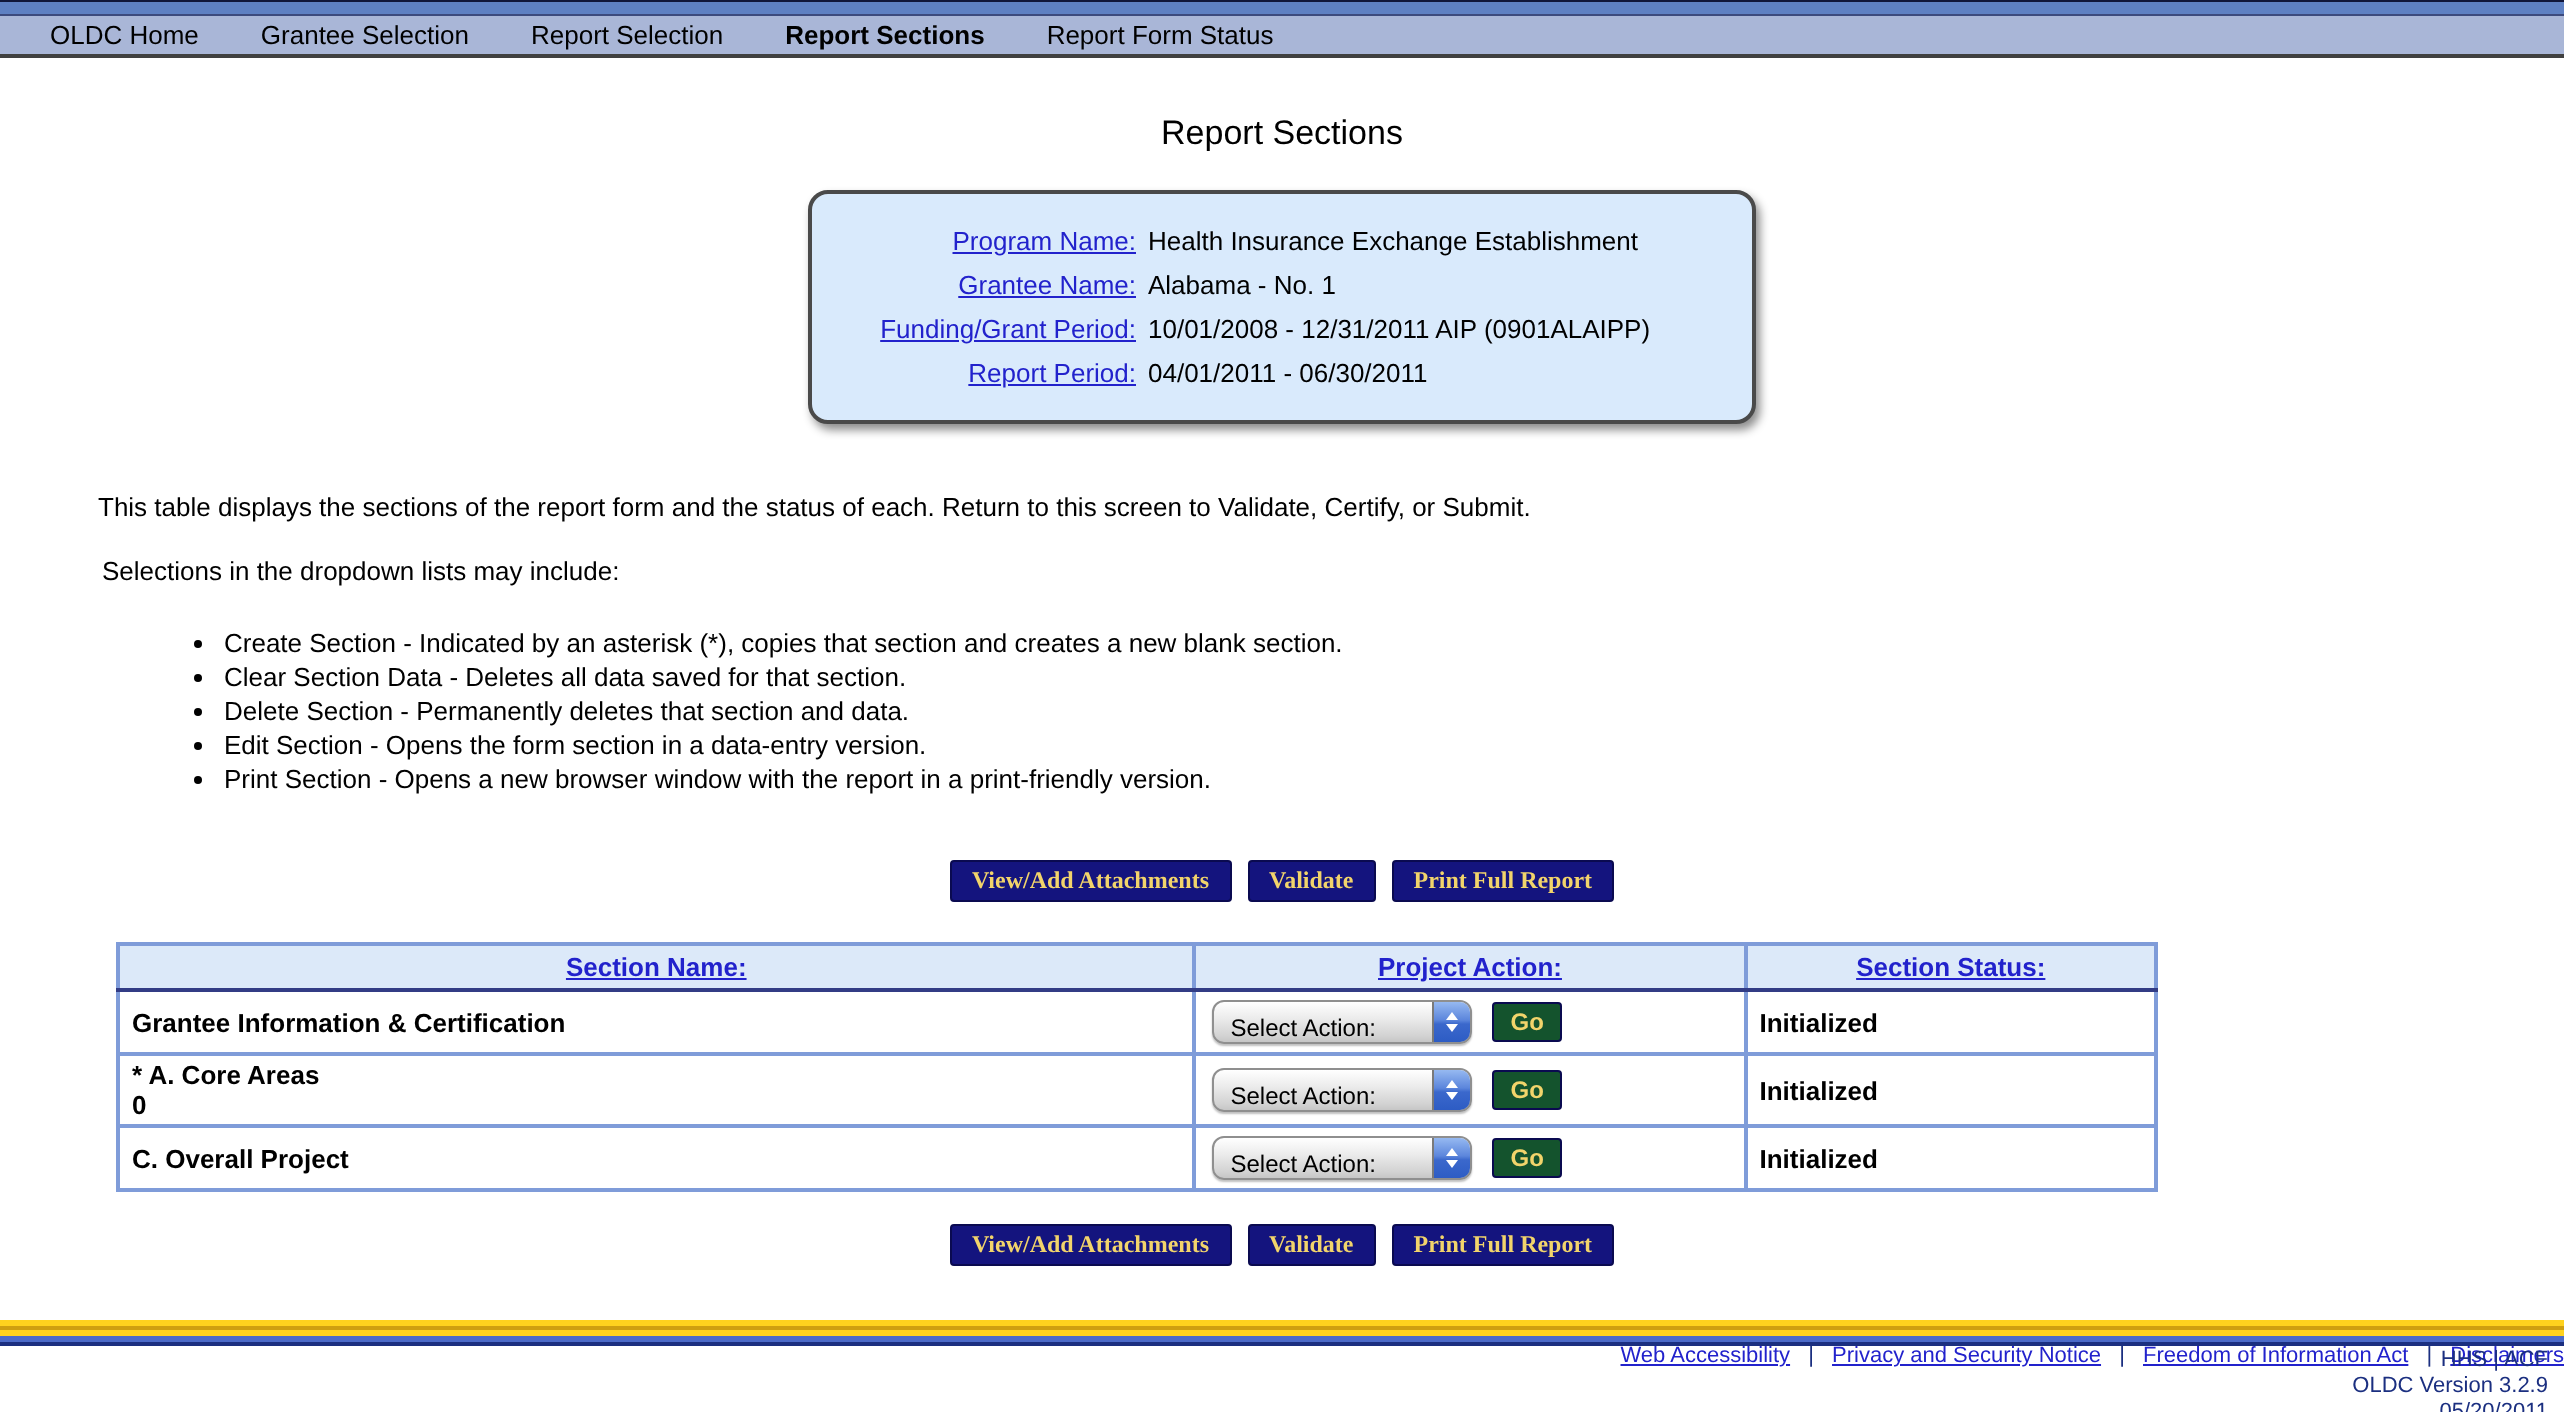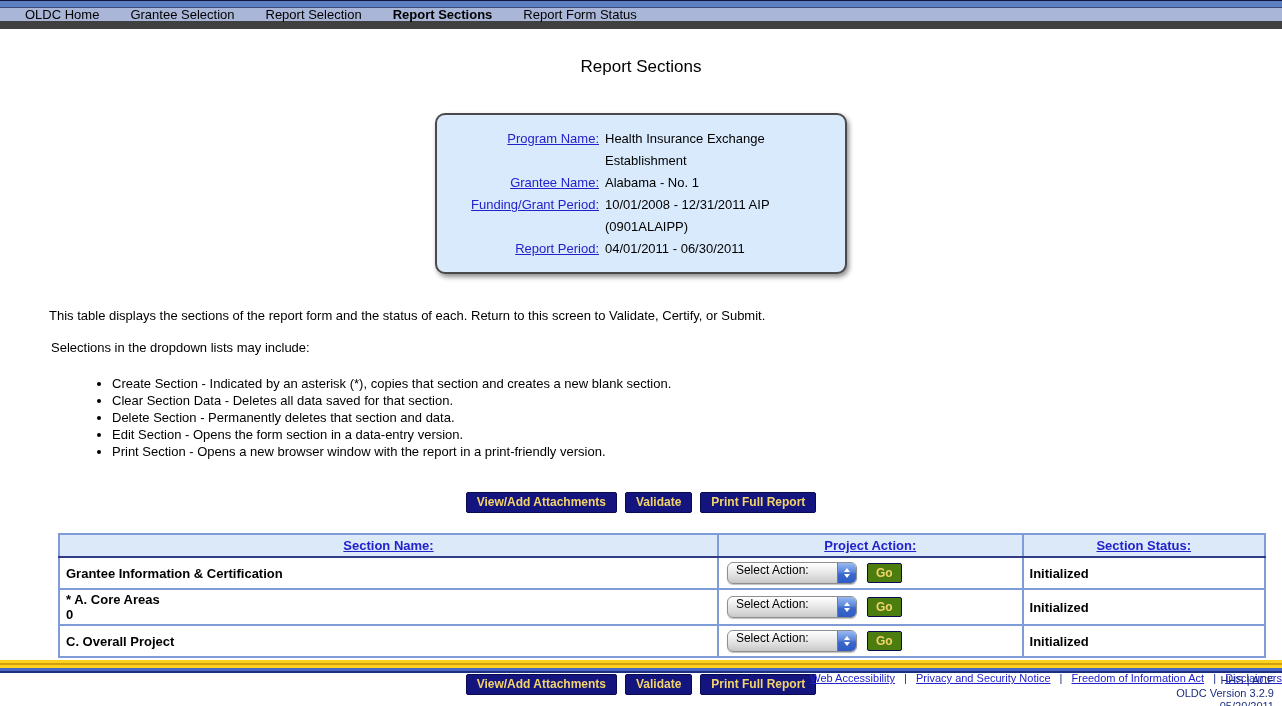--- a/index.html
+++ b/index.html
@@ -6,32 +6,32 @@
   html,body { margin:0; padding:0; }
   body {
     width:1282px; height:706px; overflow:hidden; position:relative;
     background:#ffffff; font-family:"Liberation Sans", sans-serif; color:#000;
   }
 
   
   .topbar { border-top:1px solid #10163a; }
   .topbar-upper { height:7px; background:#5e80c2; border-bottom:1px solid #3c4a7d; }
   .topbar-main {
-    height:21px; background:#a9b6d7; border-bottom:8px solid #404040;
+    height:21px; background:#a9b6d7; border-bottom:2px solid #404040;
     display:flex; align-items:center; gap:31px; padding-left:25px; font-size:13px;
   }
   .nav-item { cursor:pointer; white-space:nowrap; }
   .nav-item.active { font-weight:bold; }
 
   
   .page-title { margin:28px 0 0 0; text-align:center; font-size:17px; font-weight:400; }
 
   
   .info-box {
-    width:412px; margin:36px auto 0 auto; background:#d9eafc;
+    width:474px; margin:18px auto 0 auto; background:#d9eafc;
     border:2px solid #4a4a4a; border-radius:10px;
     box-shadow:2px 3px 5px rgba(0,0,0,0.45);
     padding:13px 10px 12px 10px; font-size:13px;
   }
   .info-row { display:flex; line-height:22px; }
   .info-label {
     width:152px; text-align:right; color:#2222cc; text-decoration:underline;
     cursor:pointer; flex-shrink:0;
   }
   .info-value { margin-left:6px; color:#000; }
@@ -41,62 +41,62 @@
   .desc-2 { margin:17px 0 0 51px; font-size:13px; }
   ul.option-list { margin:21px 0 0 112px; padding-left:0; list-style-position:outside; }
   ul.option-list li { font-size:13px; margin-bottom:2px; }
 
   
   .btn-row { display:flex; justify-content:center; gap:8px; }
   .btn-row.top { margin-top:33px; }
   .btn-row.bottom { margin-top:16px; }
   .navy-btn {
     background:#14147e; color:#f2d46b; font-weight:bold; font-size:12px;
-    font-family:Liberation Sans, sans-serif;
+    font-family:Liberation Serif, serif;
     border:1px solid #0a0a50; border-radius:2px; padding:3px 10px; cursor:pointer;
     line-height:13px;
   }
 
   
   table.sections {
-    width:1208px; margin:20px 0 0 58px; border-collapse:collapse;
+    width:1021px; margin:20px 0 0 58px; border-collapse:collapse;
     border:2px solid #7f9cd9;
   }
   table.sections th {
     background:#dce9f9; font-size:13px; font-weight:bold; text-align:center;
     padding:3px 0; border:2px solid #7f9cd9; border-bottom:2px solid #323c85;
   }
   th .th-link { color:#2222cc; text-decoration:underline; cursor:pointer; }
   table.sections td {
     border:2px solid #7f9cd9; font-size:13px; vertical-align:middle;
     height:32px; padding:2px 6px;
   }
   td.name-cell { font-weight:bold; }
   td.status-cell { font-weight:bold; padding-left:8px; }
   .sub-line { font-weight:bold; }
 
   
   .action-cell-inner { display:flex; align-items:center; padding-left:2px; }
   .aqua-select {
-    width:130px; height:22px; display:flex; align-items:flex-start;
+    width:130px; height:22px; display:flex; align-items:flex-end;
     border:1px solid #8f8f8f; border-radius:6px; overflow:hidden; cursor:pointer;
     background:linear-gradient(to bottom,#ffffff 0%,#ececec 40%,#d2d2d2 85%,#c6c6c6 100%);
     box-shadow:0 1px 1px rgba(0,0,0,0.25);
   }
   .aqua-label { flex:1; font-size:12px; padding-left:8px; white-space:nowrap; }
   .aqua-stepper {
     width:19px; height:100%; display:flex; flex-direction:column;
     align-items:center; justify-content:center; gap:2px;
     background:linear-gradient(to bottom,#96b9f1 0%,#5c86dc 45%,#3b68cc 55%,#2d5cc4 100%);
     border-left:1px solid #7a7a7a;
   }
   .tri-up { width:0; height:0; border-left:3px solid transparent; border-right:3px solid transparent; border-bottom:4px solid #fff; }
   .tri-down { width:0; height:0; border-left:3px solid transparent; border-right:3px solid transparent; border-top:4px solid #fff; }
   .go-btn {
-    margin-left:10px; background:#4d7c0f; color:#f2d46b; font-weight:bold;
+    margin-left:10px; background:#14532d; color:#f2d46b; font-weight:bold;
     font-size:12px; font-family:"Liberation Sans", sans-serif;
     border:1px solid #0a0a50; border-radius:2px; padding:2px 8px; cursor:pointer;
   }
 
   
   .footer { position:absolute; left:0; right:0; bottom:0; height:47px; }
   .footer-stripe {
     height:14px;
     background:linear-gradient(to bottom,
       #ffffff 0px, #ffffff 1px,

